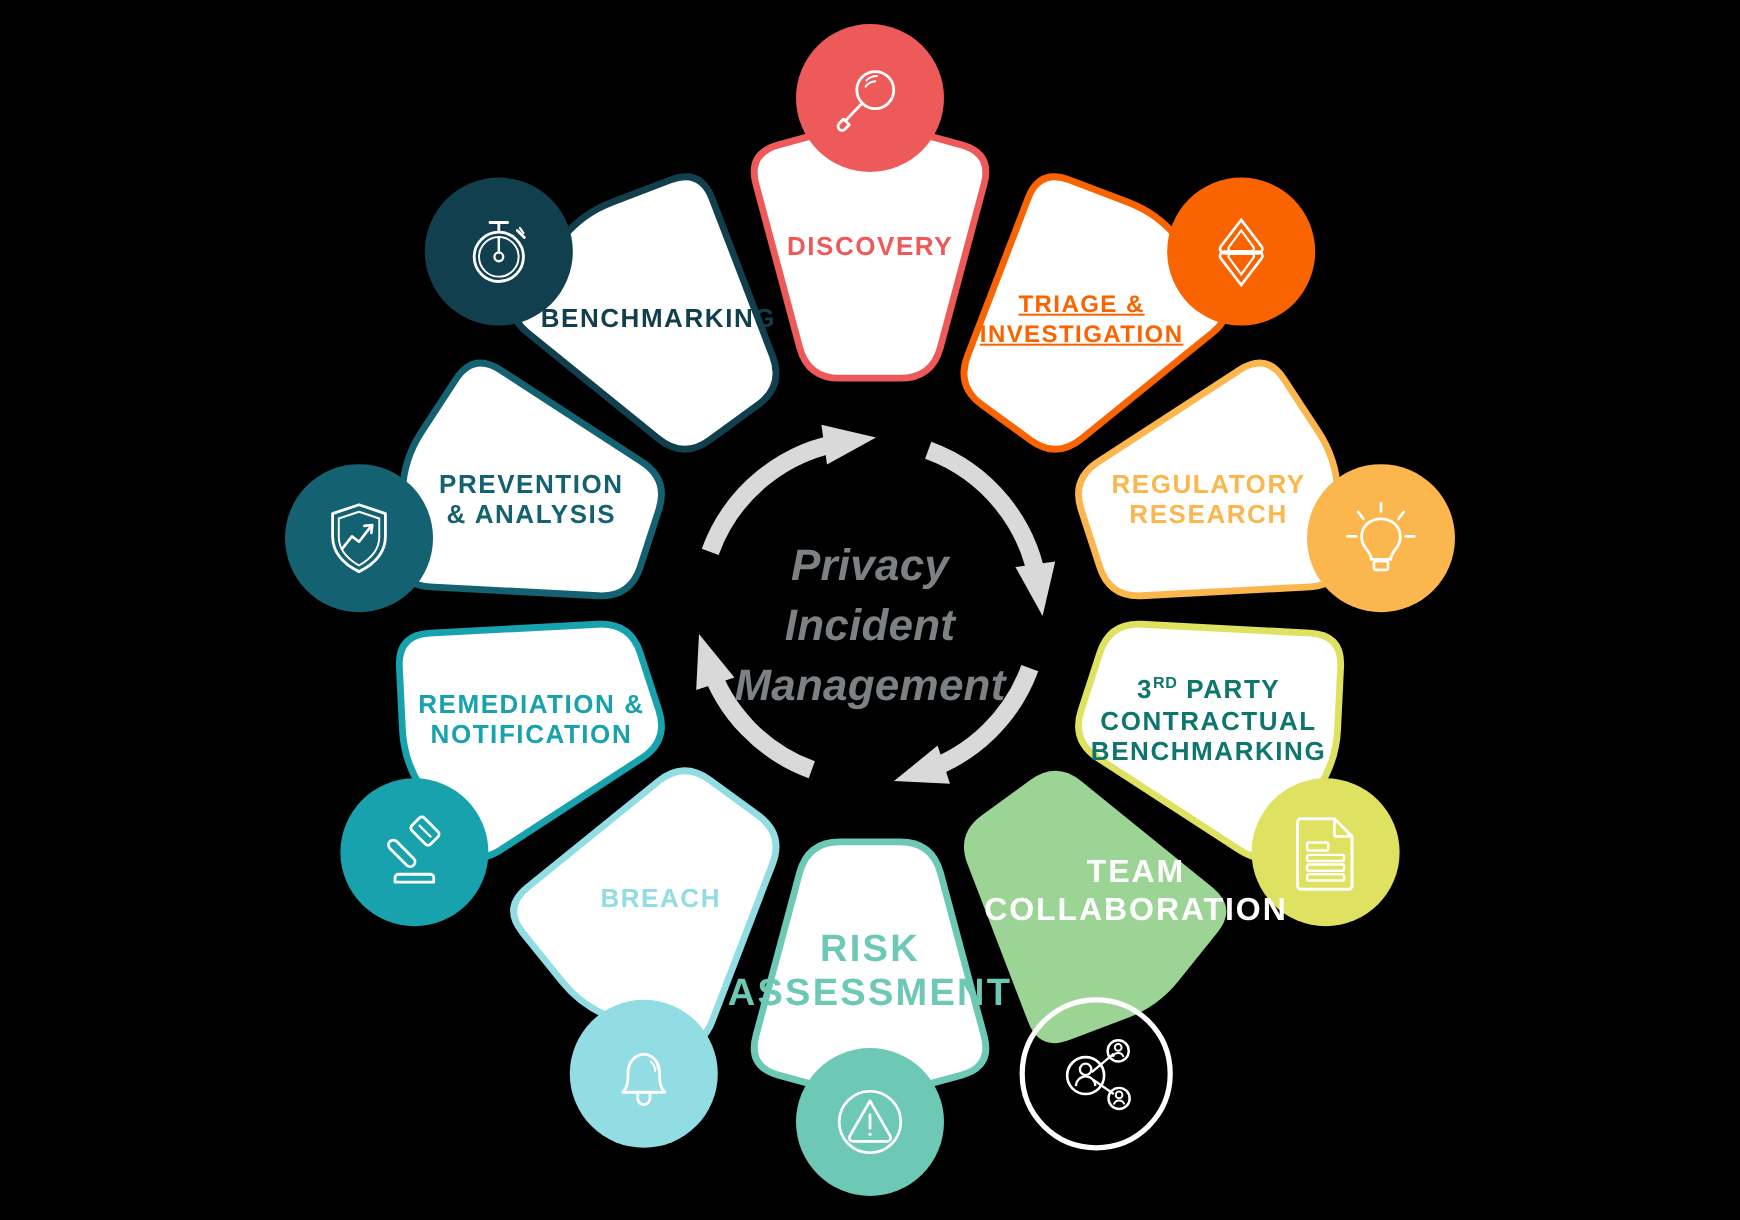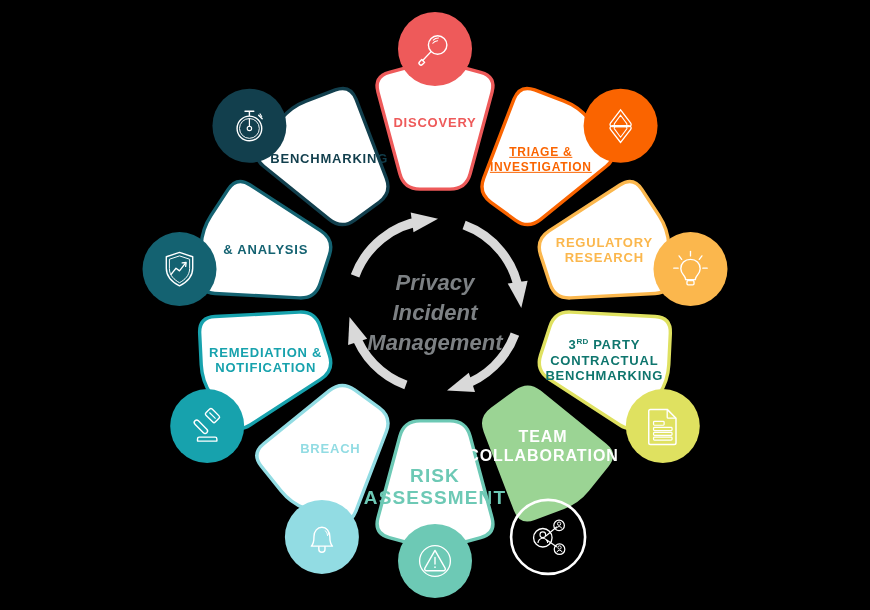--- a/index.html
+++ b/index.html
@@ -188,20 +188,20 @@
   <div id="center-text">
       <div>Privacy</div>
       <div>Incident</div>
       <div>Management</div>
     </div>
   <div id="labels-layer">
       <div class="seg-label" style="left: 435px; top: 123px; color: rgb(238, 90, 90); font-size: 13px; width: 150px;"><div>DISCOVERY</div></div>
       <div class="seg-label" style="left: 540.801px; top: 159.377px; color: rgb(250, 100, 0); font-size: 12px; width: 150px; text-decoration: underline;"><div>TRIAGE &amp;</div><div>INVESTIGATION</div></div>
       <div class="seg-label" style="left: 604.288px; top: 249.995px; color: rgb(251, 183, 77); font-size: 13px; width: 150px;"><div>REGULATORY</div><div>RESEARCH</div></div>
       <div class="seg-label" style="left: 604.288px; top: 360.005px; color: #0f766e; font-size: 13px; width: 150px;"><div>3<sup>RD</sup> PARTY</div><div>CONTRACTUAL</div><div>BENCHMARKING</div></div>
-      <div class="seg-label" style="left: 543px; top: 447.387px; color: rgb(255, 255, 255); font-size: 16px; width: 190px;"><div>TEAM</div><div>COLLABORATION</div></div>
+      <div class="seg-label" style="left: 568px; top: 447.387px; color: rgb(255, 255, 255); font-size: 16px; width: 190px;"><div>TEAM</div><div>COLLABORATION</div></div>
       <div class="seg-label" style="left: 435px; top: 487px; color: rgb(109, 201, 181); font-size: 19px; width: 150px;"><div>RISK</div><div>ASSESSMENT</div></div>
       <div class="seg-label" style="left: 330.374px; top: 449.005px; color: rgb(146, 220, 227); font-size: 13px; width: 150px;"><div>BREACH</div></div>
       <div class="seg-label" style="left: 265.712px; top: 360.005px; color: rgb(23, 162, 173); font-size: 13px; width: 150px;"><div>REMEDIATION &amp;</div><div>NOTIFICATION</div></div>
-      <div class="seg-label" style="left: 265.712px; top: 249.995px; color: rgb(20, 98, 113); font-size: 13px; width: 150px;"><div>&amp; ANALYSIS</div></div>
+      <div class="seg-label" style="left: 265.712px; top: 249.995px; color: rgb(20, 98, 113); font-size: 13px; width: 150px;"><div>PREVENTION</div><div>&amp; ANALYSIS</div></div>
       <div class="seg-label" style="left: 329.199px; top: 159.377px; color: rgb(18, 63, 77); font-size: 13px; width: 150px;"><div>BENCHMARKING</div></div>
     </div>
 </div>
 
 </body></html>

